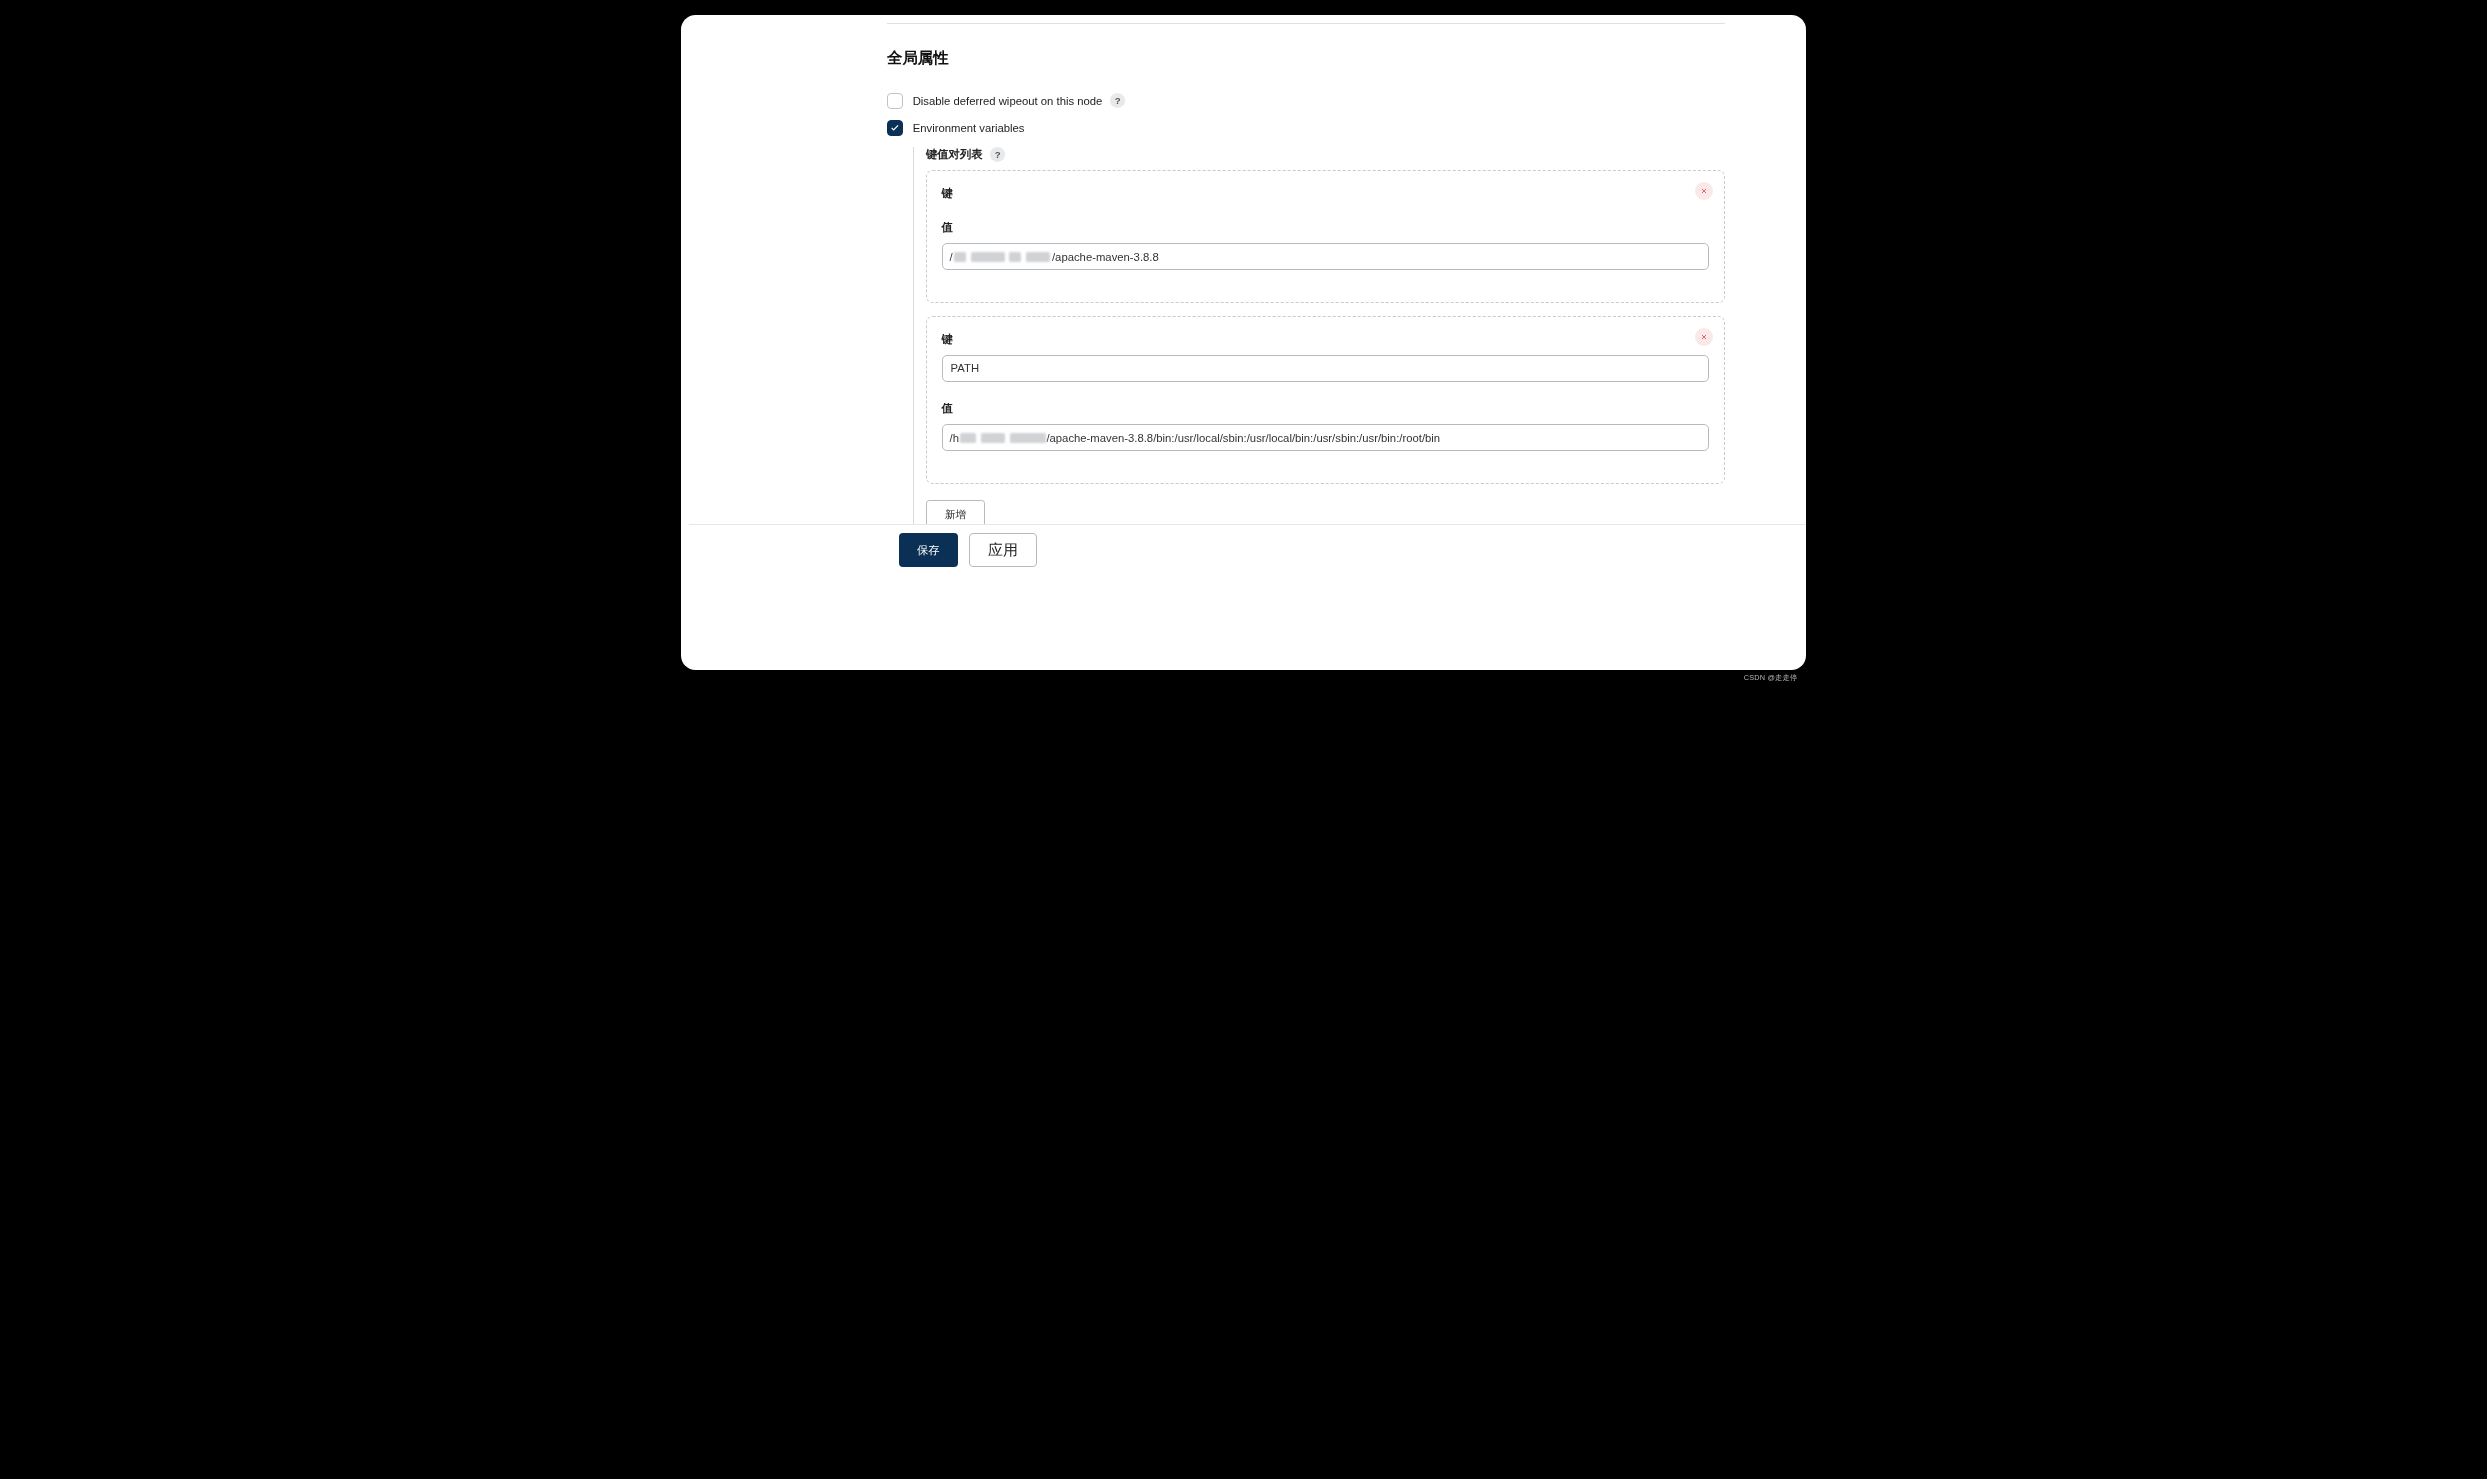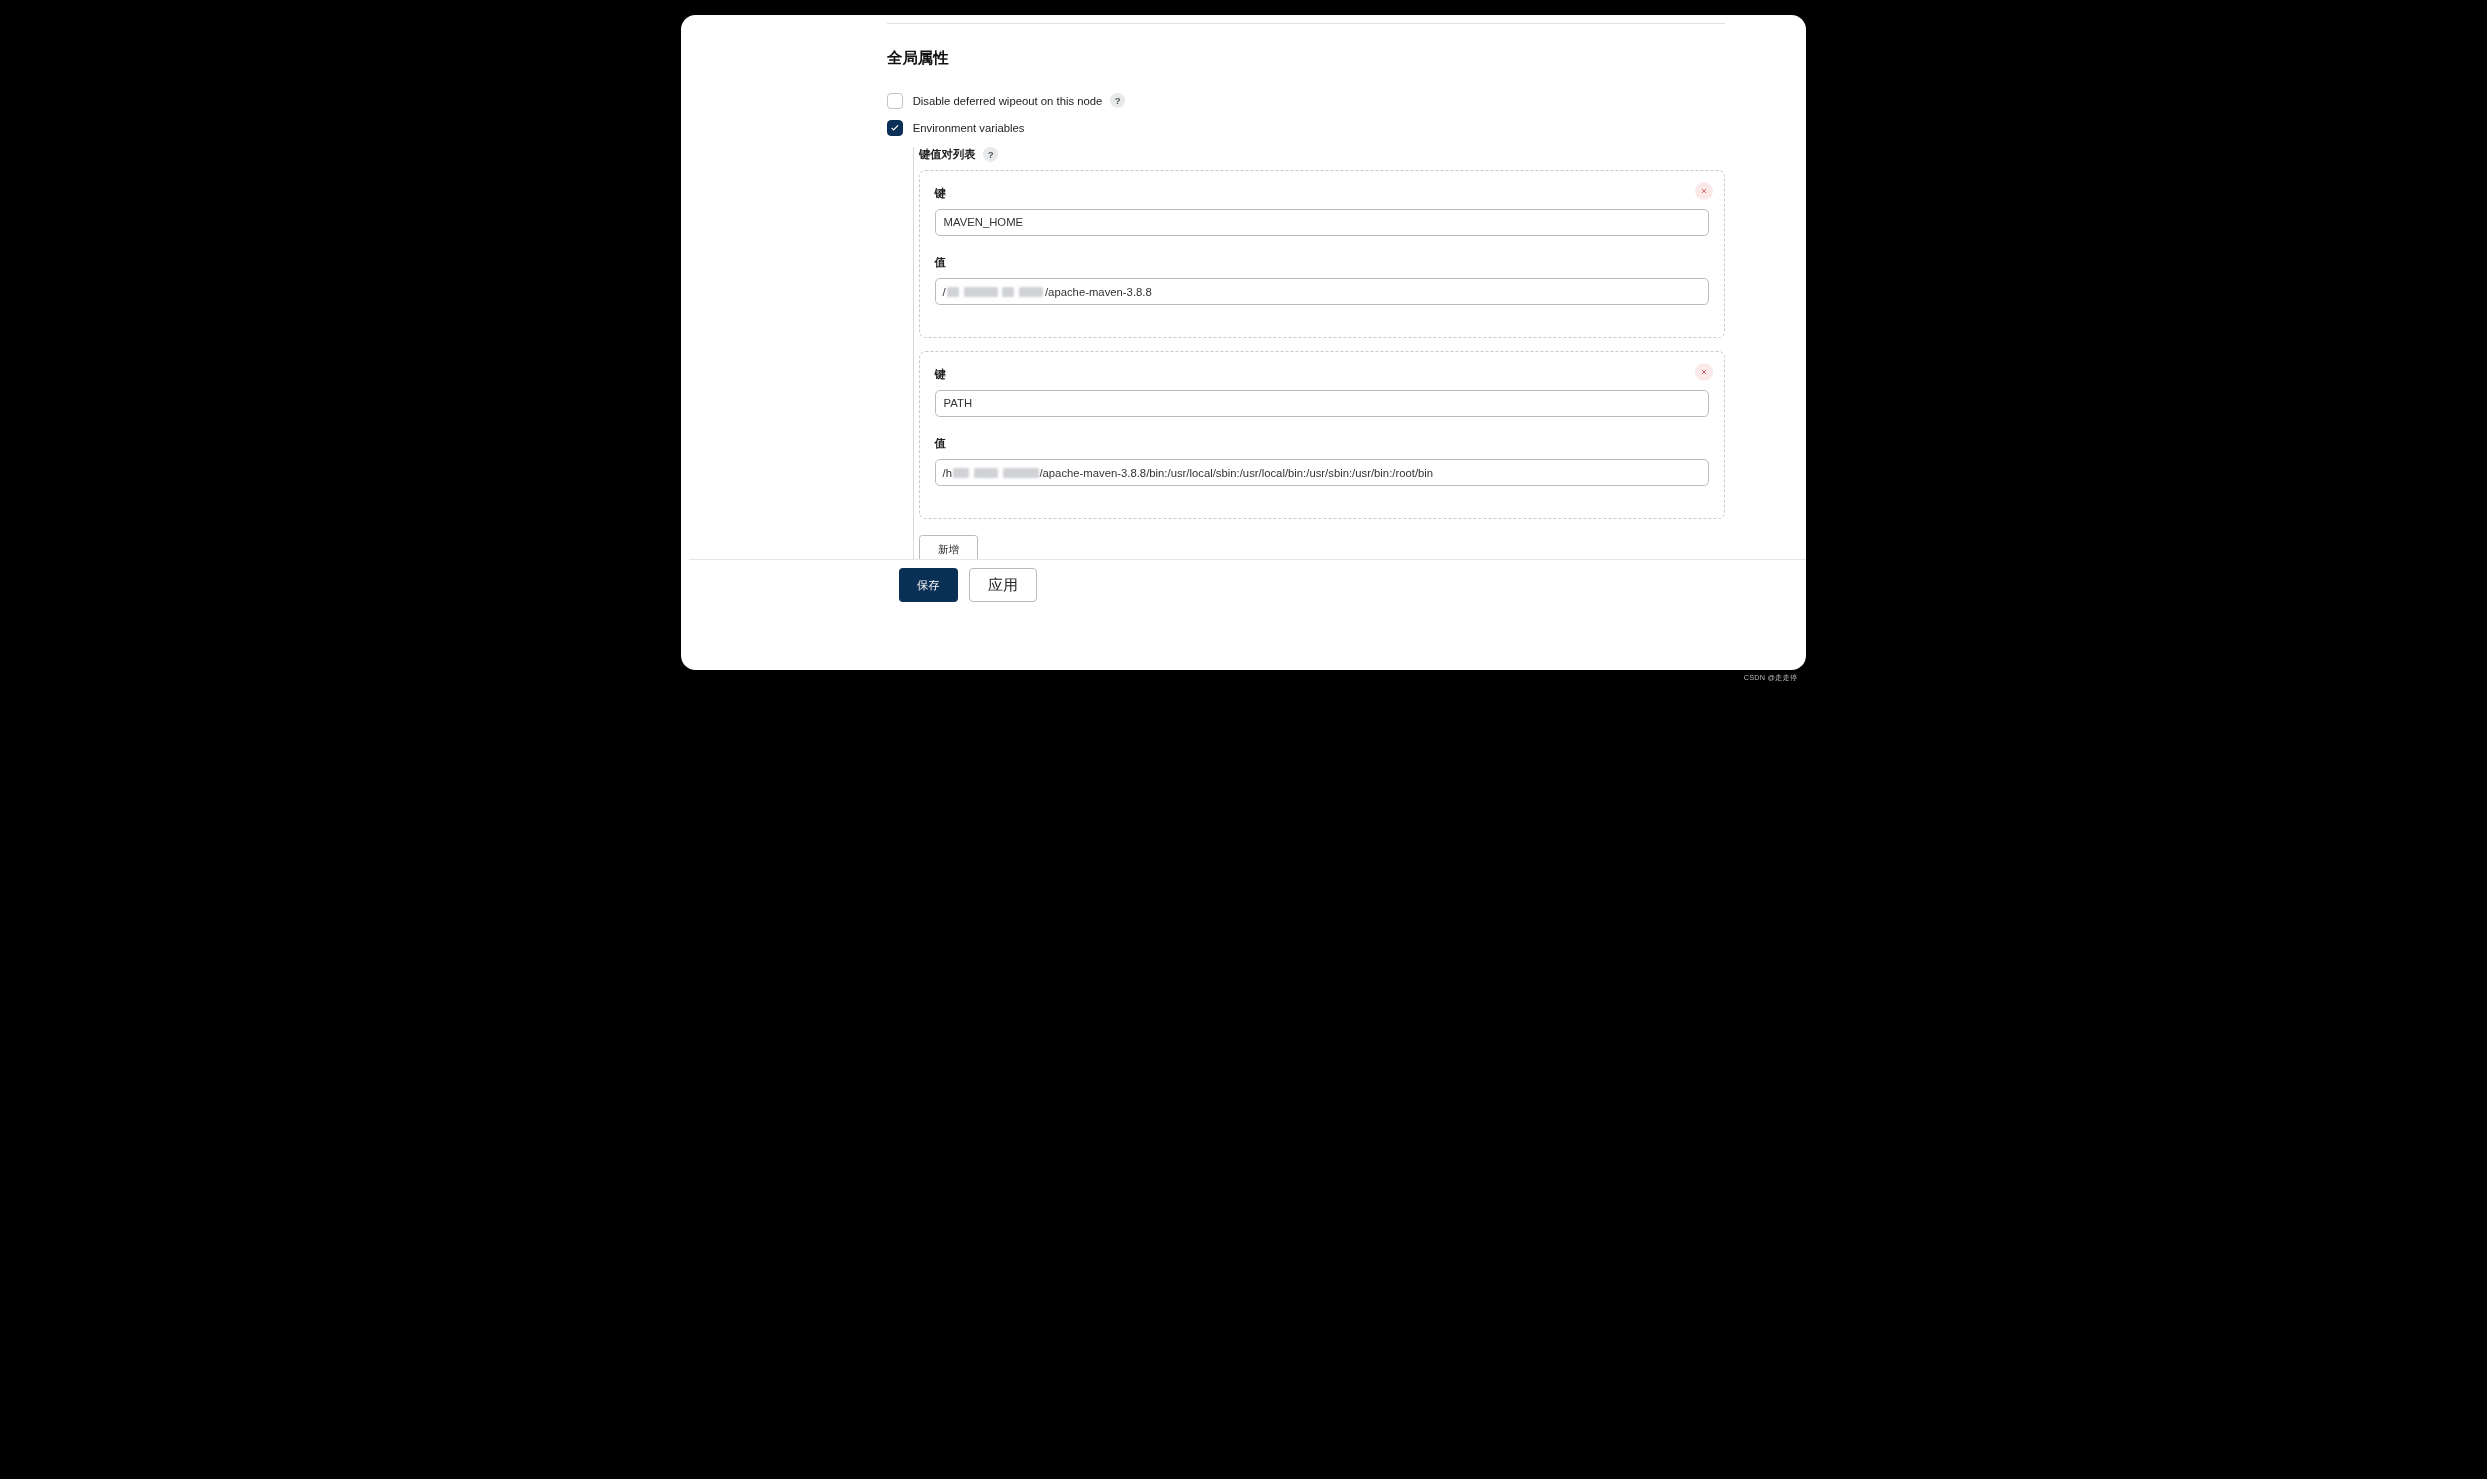--- a/index.html
+++ b/index.html
@@ -112,21 +112,21 @@
     align-items:center;
     justify-content:center;
     margin-left:8px;
     cursor:pointer;
     flex:0 0 auto;
   }
 
   .env-sub {
     margin-left:26px;
     border-left:0.8px solid #d7d9db;
-    padding-left:5px;
+    padding-left:12px;
   }
   .env-sub-inner { padding-left:0; }
 
   .sub-title-row {
     display:flex;
     align-items:center;
     font-size:11.3px;
     font-weight:600;
     color:#222;
     margin-bottom:8px;
@@ -278,21 +278,20 @@
             
             <div class="card">
               <div class="remove-btn">
                 <svg width="8" height="8" viewBox="0 0 24 24" fill="none" stroke-width="2.5">
                     <line x1="18" y1="6" x2="6" y2="18"></line>
                     <line x1="6" y1="6" x2="18" y2="18"></line>
                   </svg>
               </div>
               <div class="field-group">
                 <div class="field-label">键</div>
-                <input class="text-input" type="text" value="MAVEN_HOME" style="">
               </div>
               <div class="field-group" style="margin-bottom:0;">
                 <div class="field-label">值</div>
                 <div class="input-wrap">
                   <input class="text-input" type="text" style="color: transparent;" value="/                       /apache-maven-3.8.8">
                   <div style="position:absolute;left:8px;top:0;height:100%;display:flex;align-items:center;font-size:11.3px;color:#333;">
                     <span>/</span>
                     <span class="blur-box" style="position:static;margin:0 2.4px 0 1.6px;">
                       <span class="blur-chunk" style="width:11.3px;"></span>
                       <span class="blur-chunk" style="width:34px;"></span>

